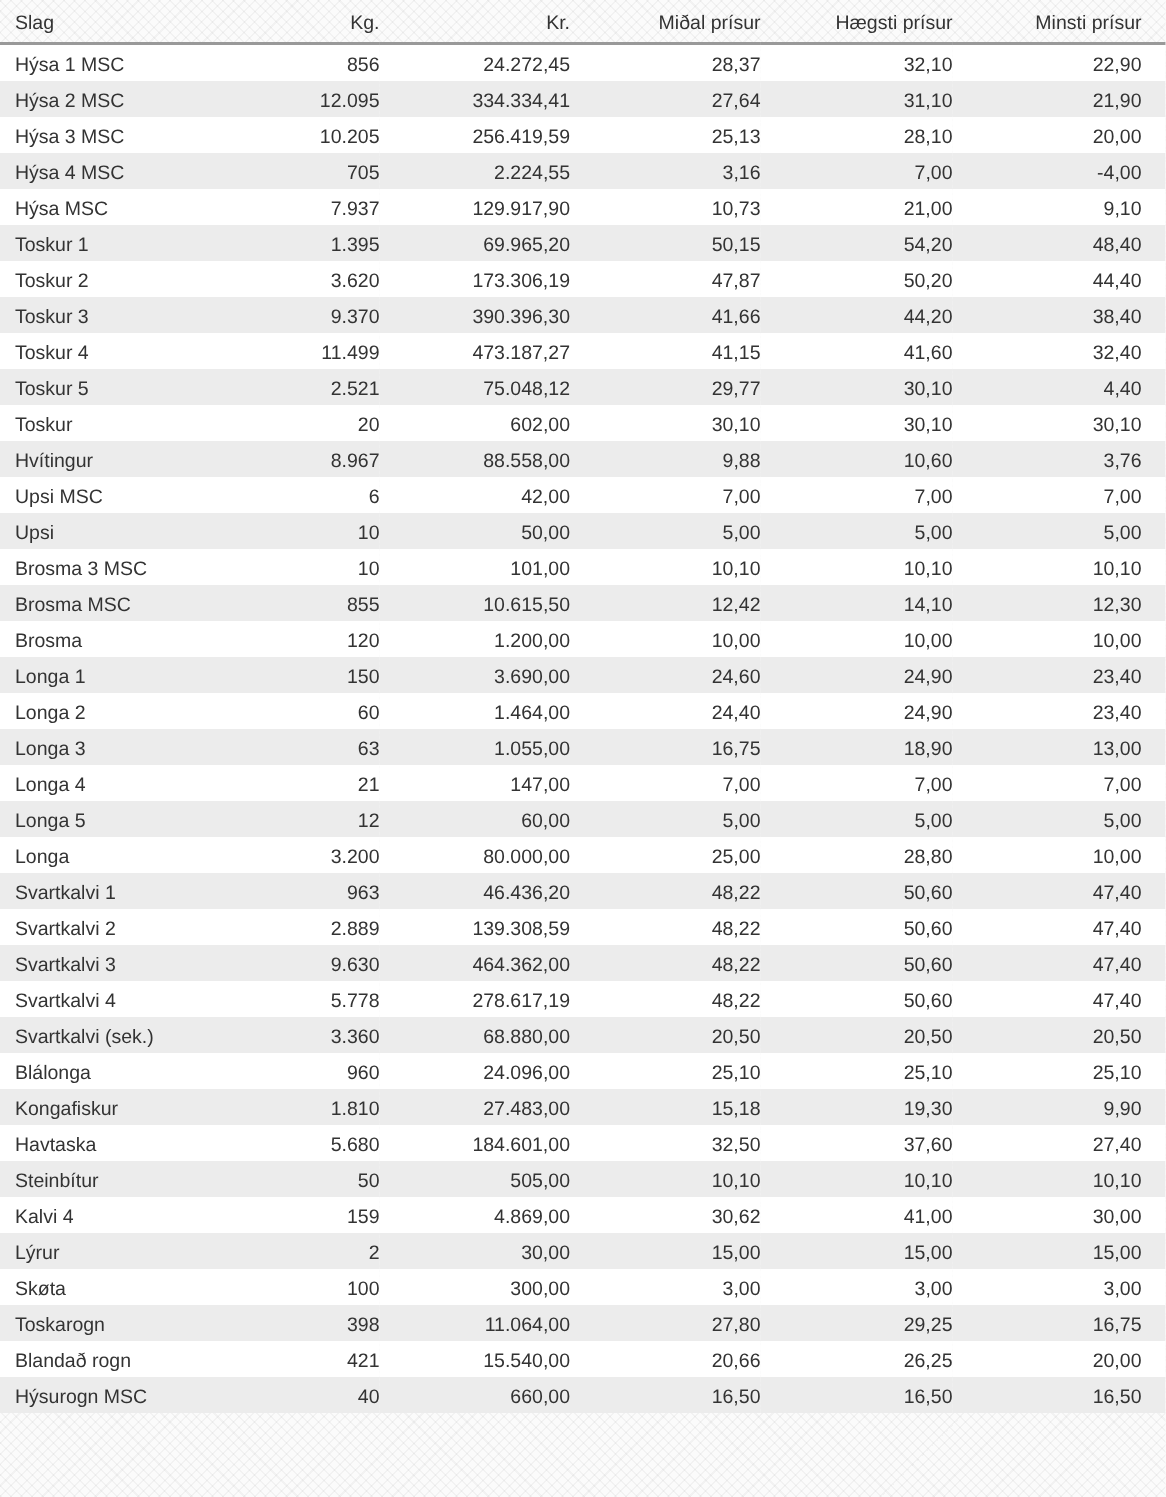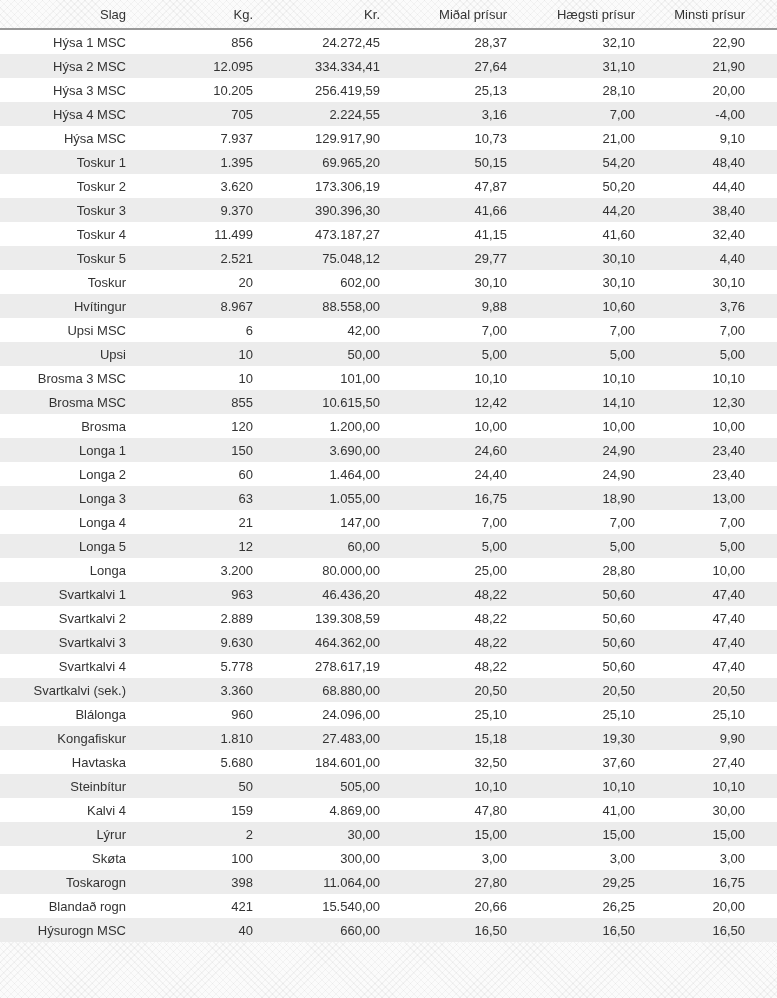--- a/index.html
+++ b/index.html
@@ -34,23 +34,23 @@
     white-space: nowrap;
   }
   tbody td {
     height: 24px;
     padding: 0;
     vertical-align: middle;
     white-space: nowrap;
   }
   tbody tr:nth-child(odd)  { background: #ffffff; }
   tbody tr:nth-child(even) { background: #ececec; }
-  .c-slag { text-align: right;  }
+  .c-slag { text-align: left;  padding-left: 10px; }
   .c-num  { text-align: right; }
-  .c-last { padding-right: 32px; }
+  .c-last { padding-right: 16px; }
 </style>
 </head>
 <body>
 
 <table class="price-table">
   <colgroup>
     <col style="width:126px">
     <col style="width:127px">
     <col style="width:127px">
     <col style="width:127px">
@@ -321,21 +321,21 @@
         <td class="c-num">50</td>
         <td class="c-num">505,00</td>
         <td class="c-num">10,10</td>
         <td class="c-num">10,10</td>
         <td class="c-num c-last">10,10</td>
       </tr>
       <tr>
         <td class="c-slag">Kalvi 4</td>
         <td class="c-num">159</td>
         <td class="c-num">4.869,00</td>
-        <td class="c-num">47,80</td>
+        <td class="c-num">30,62</td>
         <td class="c-num">41,00</td>
         <td class="c-num c-last">30,00</td>
       </tr>
       <tr>
         <td class="c-slag">Lýrur</td>
         <td class="c-num">2</td>
         <td class="c-num">30,00</td>
         <td class="c-num">15,00</td>
         <td class="c-num">15,00</td>
         <td class="c-num c-last">15,00</td>

